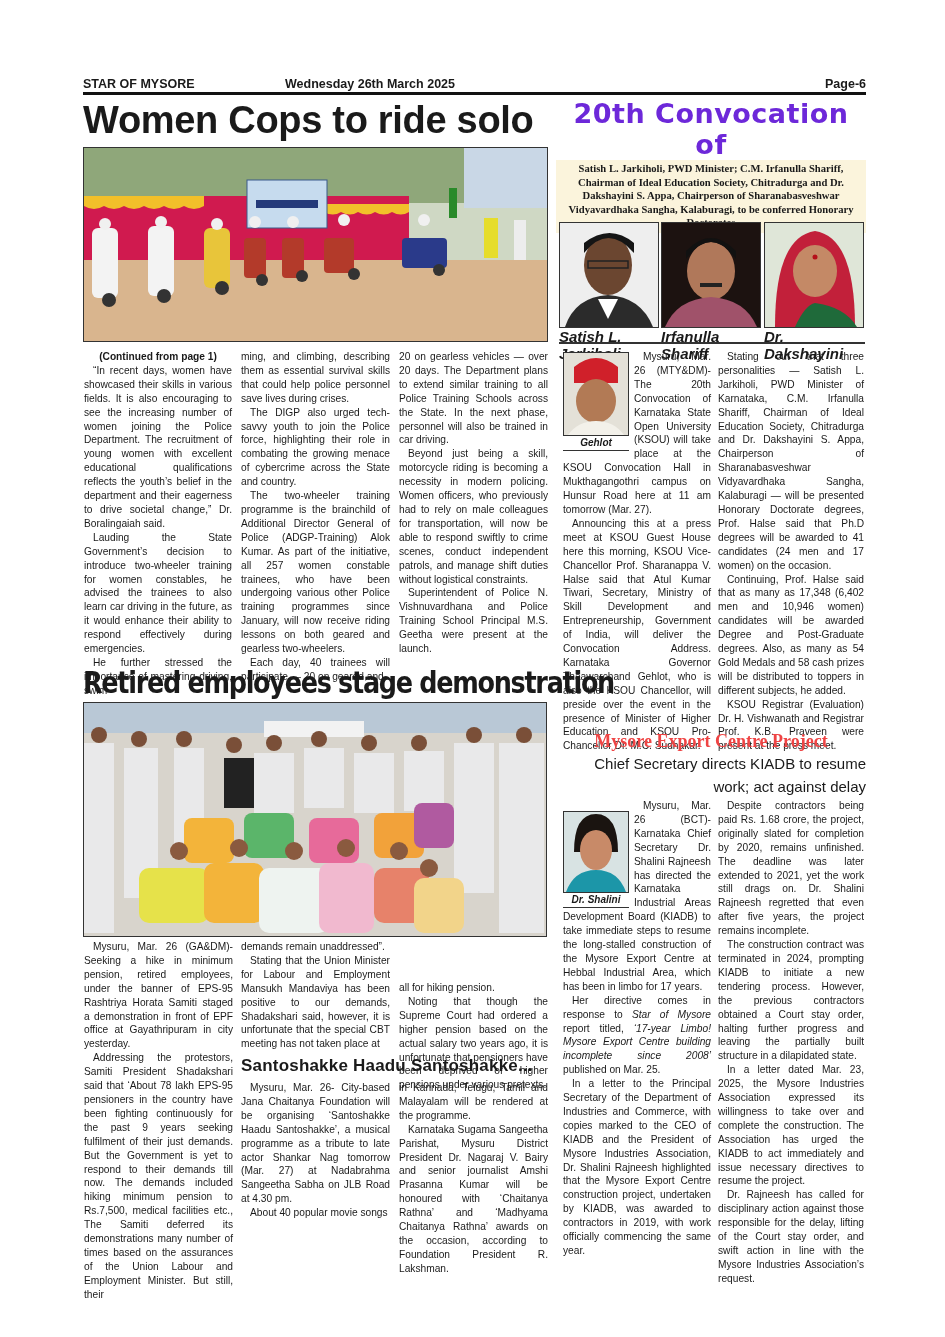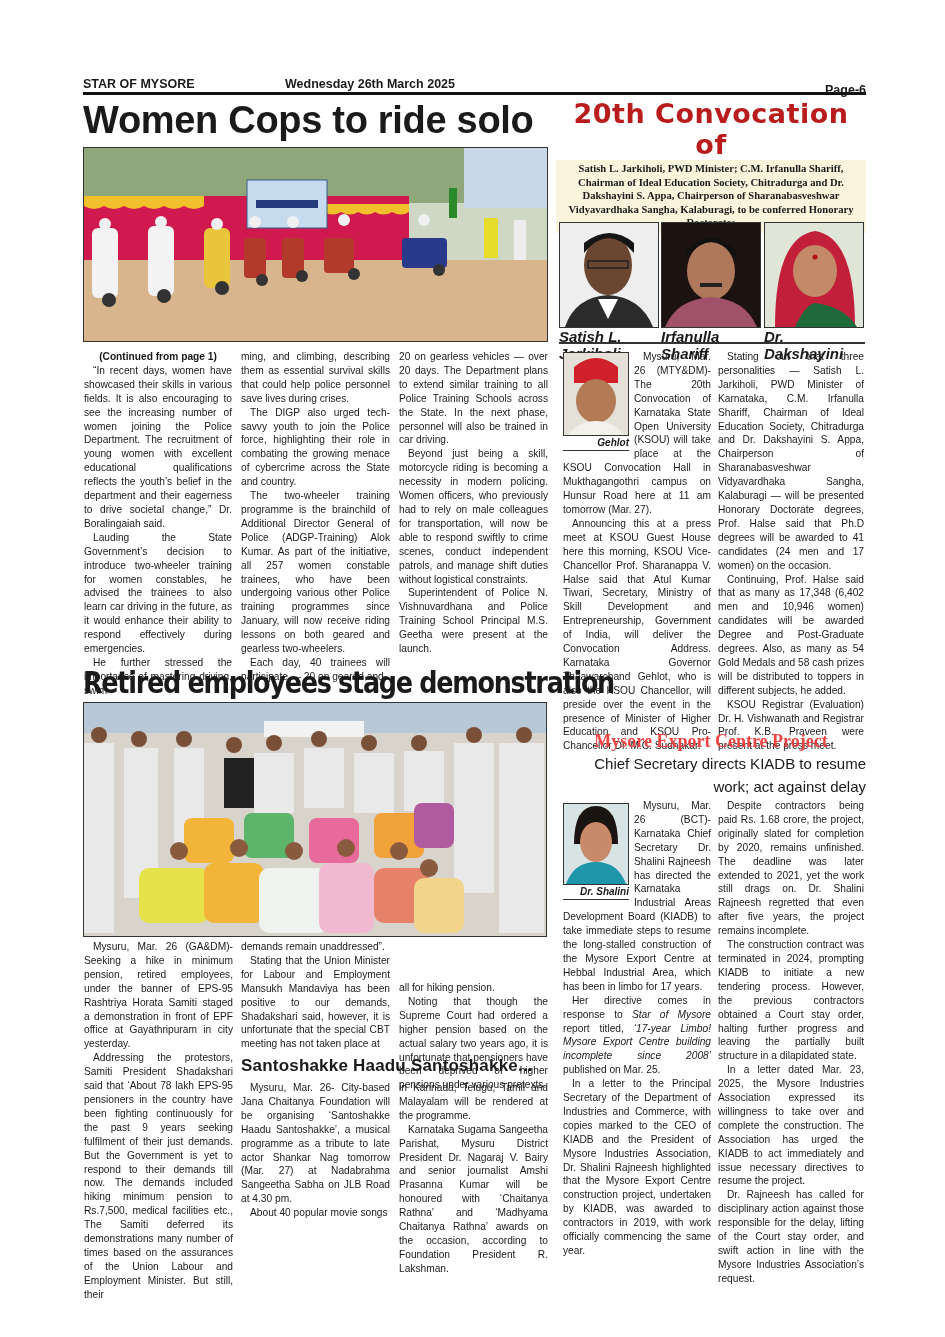--- a/index.html
+++ b/index.html
@@ -1,37 +1,37 @@
 <!DOCTYPE html>
 <html><head>
 <meta charset="utf-8">
 <style>
   html,body{margin:0;padding:0;background:#fff;}
   body{width:945px;height:1337px;position:relative;overflow:hidden;font-family:"Liberation Sans",sans-serif;color:#1a1a1a;}
   .abs{position:absolute;}
   .masthead{left:83px;top:76px;width:783px;height:16px;border-bottom:3px solid #111;font-weight:bold;font-size:12.5px;}
   .masthead .l{position:absolute;left:0;top:1px;}
   .masthead .c{position:absolute;left:202px;top:1px;}
-  .masthead .r{position:absolute;right:0;top:7px;}
+  .masthead .r{position:absolute;right:0;top:1px;}
   .hl-main{left:83px;top:98px;width:470px;font-weight:bold;font-size:38px;letter-spacing:-0.3px;line-height:44px;white-space:nowrap;}
   .photo{border:1px solid #333;overflow:hidden;}
   .col{font-size:10.2px;line-height:13.9px;text-align:justify;}
   .col p{margin:0;text-indent:9px;}
   .col p.noind{text-indent:0;}
   .col p.center{text-align:center;text-indent:0;font-weight:bold;}
-  .ksou-title{left:556px;top:98px;width:310px;text-align:center;color:#b91c1c;font-weight:bold;font-size:27px;line-height:31px;font-family:"DejaVu Sans",sans-serif;letter-spacing:0.5px;}
+  .ksou-title{left:556px;top:98px;width:310px;text-align:center;color:#6d28d9;font-weight:bold;font-size:27px;line-height:31px;font-family:"DejaVu Sans",sans-serif;letter-spacing:0.5px;}
   .ksou-sub{left:556px;top:160px;width:310px;background:#fbf4dc;font-family:"Liberation Serif",serif;font-weight:bold;font-size:10.6px;line-height:13.6px;text-align:center;padding:2px 0 3px 0;}
   .caption{font-style:italic;font-weight:bold;font-size:15px;}
   .hl-retired{left:83px;top:663px;width:470px;font-family:"DejaVu Sans",sans-serif;font-weight:bold;font-size:25.5px;line-height:34px;letter-spacing:-1.3px;white-space:nowrap;transform:scaleY(1.15);transform-origin:left top;}
   .kicker{left:556px;top:730px;width:310px;text-align:center;color:#ef4444;font-family:"Liberation Serif",serif;font-weight:bold;font-size:18px;line-height:22px;}
   .hl-kiadb{left:556px;top:752px;width:310px;text-align:right;font-weight:normal;font-size:15px;line-height:23px;}
   .hl-santo{left:241px;top:1056px;width:310px;font-weight:bold;font-size:17px;line-height:20px;letter-spacing:0.2px;white-space:nowrap;}
   .inset{float:left;margin:0 5px 2px 0;}
   .inset .pic{border:1px solid #333;}
-  .inset .cap{font-style:italic;font-weight:bold;font-size:10px;text-align:right;border-bottom:1.5px solid #333;line-height:14px;}
+  .inset .cap{font-style:italic;font-weight:bold;font-size:10px;text-align:center;border-bottom:1.5px solid #333;line-height:14px;}
   .rule{background:#333;}
 </style>
 </head>
 <body>
 
 <div class="abs masthead">
   <span class="l">STAR OF MYSORE</span>
   <span class="c">Wednesday 26th March 2025</span>
   <span class="r">Page-6</span>
 </div>
@@ -237,21 +237,21 @@
 </div>
 <div class="abs col" style="left:399px;top:1081px;width:149px;">
   <p class="noind">in Kannada, Telugu, Tamil and Malayalam will be rendered at the programme.</p>
   <p>Karnataka Sugama Sangeetha Parishat, Mysuru District President Dr. Nagaraj V. Bairy and senior journalist Amshi Prasanna Kumar will be honoured with ‘Chaitanya Rathna’ and ‘Madhyama Chaitanya Rathna’ awards on the occasion, according to Foundation President R. Lakshman.</p>
 </div>
 
 <div class="abs kicker">Mysore Export Centre Project</div>
 <div class="abs hl-kiadb">Chief Secretary directs KIADB to resume work; act against delay</div>
 
 <div class="abs col" style="left:563px;top:799px;width:148px;">
-  <div class="inset" style="margin-top:4px;">
+  <div class="inset" style="margin-top:12px;">
     <div class="pic" style="width:64px;height:80px;background:#d8e3e3;">
       <svg width="64" height="80">
           <path d="M10 40 q0 -38 22 -38 q22 0 22 38z" fill="#1a1410"></path>
           <ellipse cx="32" cy="38" rx="16" ry="20" fill="#c88a68"></ellipse>
           <path d="M2 80 q8 -22 30 -22 q22 0 30 22z" fill="#1c96a8"></path>
         </svg>
     </div>
     <div class="cap">Dr. Shalini</div>
   </div>
   <p>Mysuru, Mar. 26 (BCT)- Karnataka Chief Secretary Dr. Shalini Rajneesh has directed the Karnataka Industrial Areas Development Board (KIADB) to take immediate steps to resume the long-stalled construction of the Mysore Export Centre at Hebbal Industrial Area, which has been in limbo for 17 years.</p>

